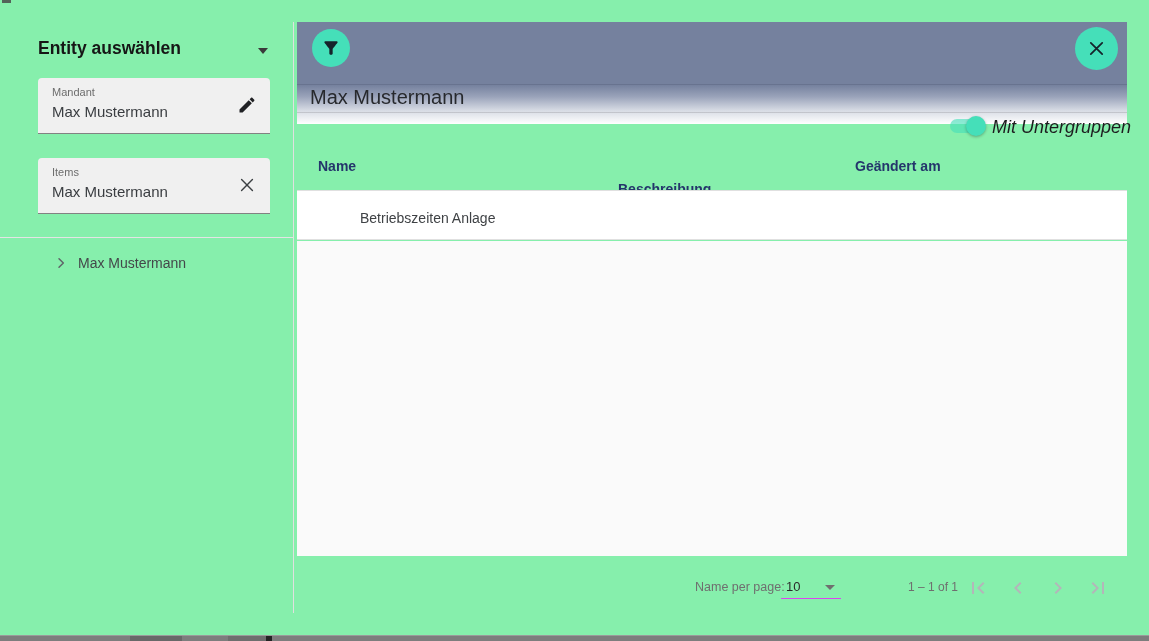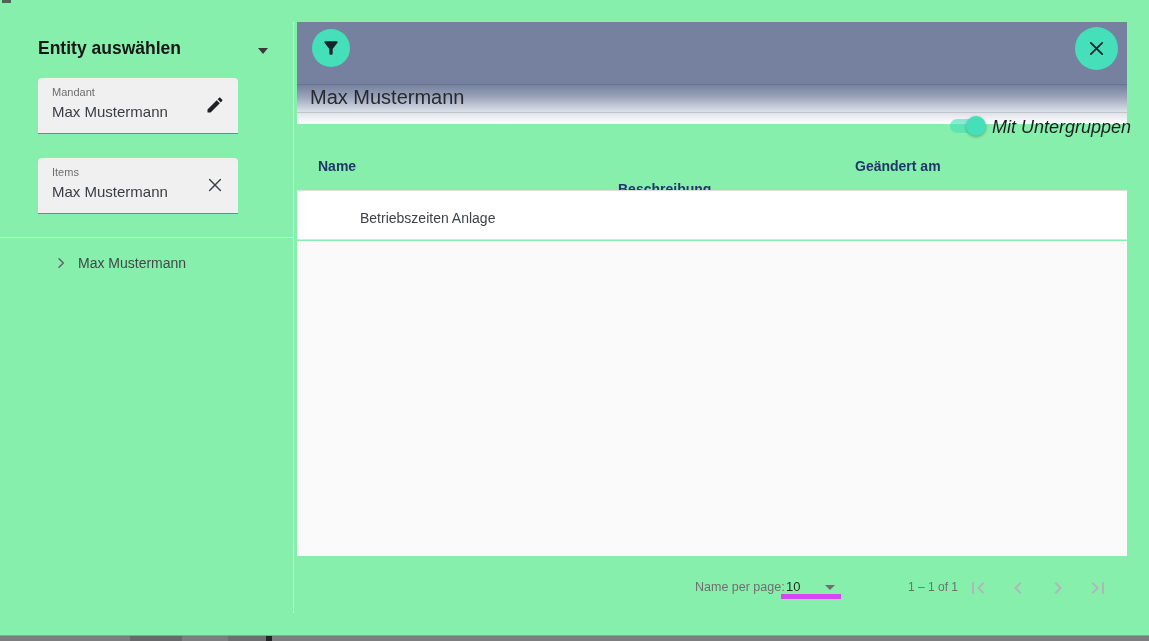--- a/index.html
+++ b/index.html
@@ -11,21 +11,21 @@
   .corner-mark { position:absolute; left:2px; top:0; width:9px; height:3px; background:#4a4a4a; opacity:.85; }
   .bottom-bar { position:absolute; left:0; top:635px; width:1149px; height:6px; background:#7d7d7d; border-top:1px solid #9a9a9a; }
   .bottom-bar .seg1 { position:absolute; left:130px; top:0; width:52px; height:6px; background:#686868; }
   .bottom-bar .seg2 { position:absolute; left:228px; top:0; width:38px; height:6px; background:#6e6e6e; }
   .bottom-bar .seg3 { position:absolute; left:266px; top:0; width:6px; height:6px; background:#242424; }
 
   
   .sidebar-title { position:absolute; left:38px; top:38px; font-size:17.5px; font-weight:bold; color:#161616; }
   .sidebar-caret { position:absolute; left:258px; top:48px; width:0; height:0;
     border-left:5px solid transparent; border-right:5px solid transparent; border-top:6px solid #3a3a3a; cursor:pointer; }
-  .field { position:absolute; left:38px; width:200px; height:56px; background:#f0f0f0;
+  .field { position:absolute; left:38px; width:232px; height:56px; background:#f0f0f0;
     border-radius:4px 4px 0 0; border-bottom:1px solid #828282; cursor:pointer; }
   .field-1 { top:78px; } .field-2 { top:158px; }
   .field-label { position:absolute; left:14px; top:8px; font-size:11px; color:#6d6d6d; }
   .field-value { position:absolute; left:14px; top:25px; font-size:15px; color:#3a3d41; }
   .field-action { position:absolute; right:12px; top:17px; width:22px; height:22px; border:0; background:transparent; cursor:pointer; }
   .sidebar-divider { position:absolute; left:0; top:237px; width:293px; height:1px; background:#e4e4e4; }
   .tree-item { position:absolute; left:0; top:248px; width:293px; height:32px; cursor:pointer; }
   .tree-chevron { position:absolute; left:53px; top:7px; width:16px; height:16px; }
   .tree-label { position:absolute; left:78px; top:7px; font-size:14px; color:#44474a; }
   .v-divider { position:absolute; left:293px; top:22px; width:1px; height:591px; background:#e0e0e0; }
@@ -53,21 +53,21 @@
   .thead-divider { position:absolute; left:297px; top:190px; width:830px; height:1px; background:#e0e0e0; }
   .table-row { position:absolute; left:297px; top:191px; width:830px; height:49px; background:#fff;
     border-bottom:1px solid #e0e0e0; cursor:pointer; }
   .td { position:absolute; top:19px; font-size:14px; color:#3f4245; }
   .td-name { left:23px;margin-left:40px; } .td-beschreibung { left:321px; } .td-geaendert { left:558px; }
   .empty-area { position:absolute; left:297px; top:241px; width:830px; height:315px; background:#fafafa; }
 
   
   .pg-label { position:absolute; left:695px; top:580px; font-size:12.5px; color:#6f6f6f; }
   .pg-select { position:absolute; left:781px; top:574px; width:60px; height:25px;
-    border-bottom:5px solid #d946ef; cursor:pointer; }
+    border-bottom:1px solid #d946ef; cursor:pointer; }
   .pg-select-value { position:absolute; left:5px; top:5px; font-size:13px; color:#2b2b2b; }
   .pg-select-caret { position:absolute; left:44px; top:11px; width:0; height:0;
     border-left:5px solid transparent; border-right:5px solid transparent; border-top:5px solid #6f6f6f; }
   .pg-range { position:absolute; left:908px; top:580px; font-size:12px; color:#6f6f6f; }
   .pg-btn { position:absolute; top:576px; width:24px; height:24px; border:0; background:transparent; padding:0; cursor:default; }
   .pg-first { left:966px; } .pg-prev { left:1006px; } .pg-next { left:1046px; } .pg-last { left:1086px; }
 </style>
 </head>
 <body>
 

